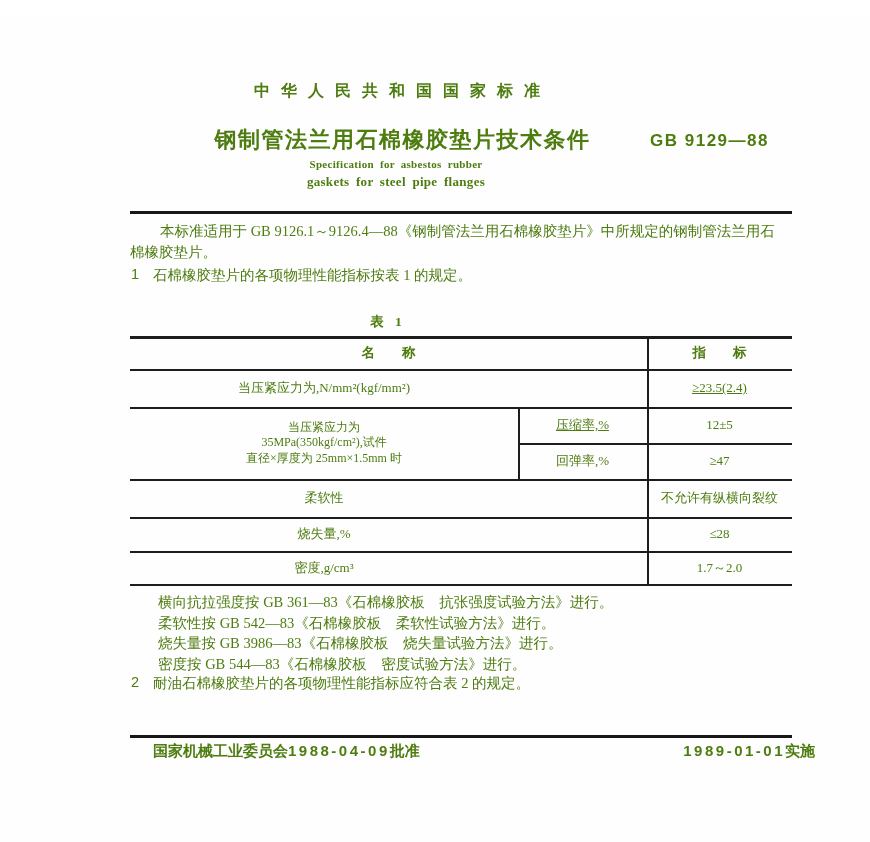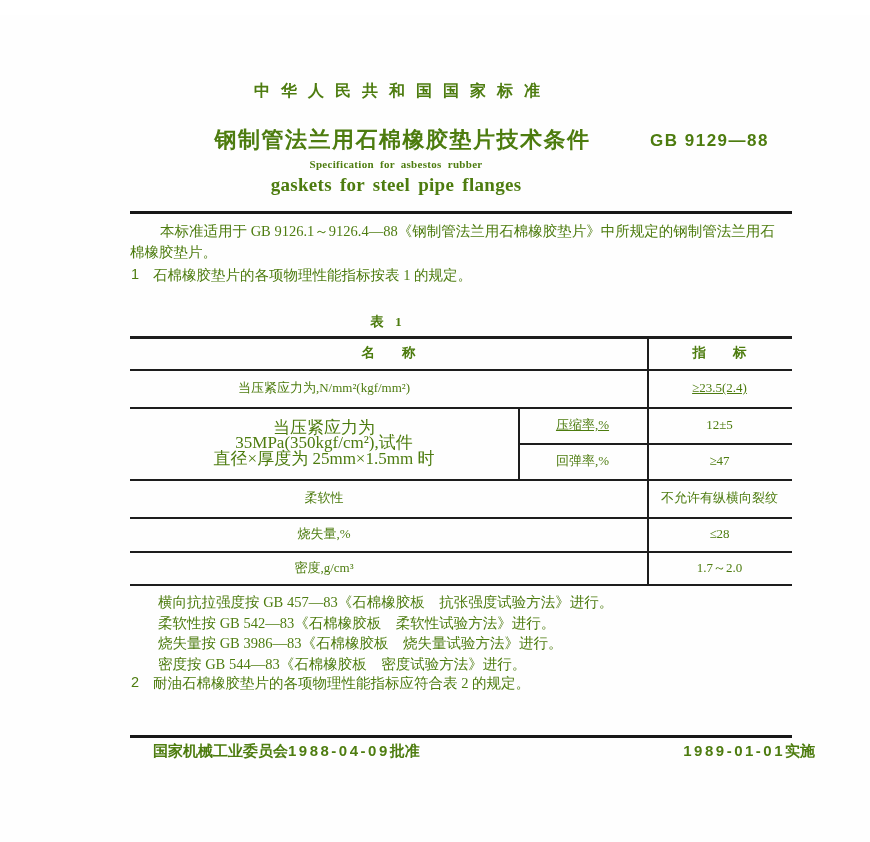--- a/index.html
+++ b/index.html
@@ -16,21 +16,21 @@
   .sans{font-family:"Liberation Sans", sans-serif;}
   .serif{font-family:"Liberation Serif", serif;}
   .bold{font-weight:700;}
   .center{text-align:center;}
 
   
   .nat-label{left:130px;top:66px;width:545px;font-size:16px;letter-spacing:11px;}
   .doc-title{left:130px;top:110px;width:545px;font-size:22px;letter-spacing:1.5px;}
   .gb-code{left:650px;top:116px;font-size:17px;letter-spacing:1.5px;}
   .en-line1{left:130px;top:143px;width:532px;font-size:11px;word-spacing:3px;letter-spacing:.3px;}
-  .en-line2{left:130px;top:159px;width:532px;font-size:19px;word-spacing:3px;letter-spacing:.3px;}
+  .en-line2{left:130px;top:159px;width:532px;font-size:13px;word-spacing:3px;letter-spacing:.3px;}
 
   .rule{background:#171717;}
   .rule-head{left:130px;top:196px;width:662px;height:2.5px;}
 
   
   .scope{left:130px;top:206px;width:662px;font-size:14.5px;line-height:21px;}
   .scope .indent{text-indent:30px;}
 
   .clause{left:131px;font-size:14.5px;display:flex;gap:14px;}
   .clause-1{top:251px;}
@@ -40,21 +40,21 @@
   .tbl-caption{left:130px;top:298px;width:516px;font-size:13.5px;letter-spacing:4px;}
 
   
   .tbl{left:130px;top:321px;width:662px;height:255px;font-size:13px;}
   .hline{position:absolute;background:#1d1d1d;height:1.5px;}
   .vline{position:absolute;background:#1d1d1d;width:1.5px;}
   .cell{
     position:absolute;display:flex;align-items:center;justify-content:center;
     text-align:center;line-height:16px;
   }
-  .cond{font-size:17px;line-height:15.5px;}
+  .cond{font-size:12px;line-height:15.5px;}
   .hdr{font-size:13.5px;font-weight:700;font-family:"Liberation Sans", sans-serif;}
 
   
   .methods{left:158px;top:577px;font-size:14.5px;line-height:20.5px;}
 
   
   .rule-foot{left:130px;top:720px;width:662px;height:2.5px;}
   .footer-row{
     left:130px;top:727px;width:662px;display:flex;justify-content:space-between;
     font-size:15px;font-weight:700;font-family:"Liberation Sans", sans-serif;padding-left:23px;
@@ -127,21 +127,21 @@
     <div class="cell" style="left:0;top:181px;width:388px;height:34px;">烧失量,%</div>
 
     <div class="cell" style="left:517px;top:143px;width:145px;height:38px;">不允许有纵横向裂纹</div>
     <div class="cell" style="left:517px;top:181px;width:145px;height:34px;">≤28</div>
 
     <div class="cell" style="left:0;top:215px;width:388px;height:33px;">密度,g/cm³</div>
     <div class="cell" style="left:517px;top:215px;width:145px;height:33px;">1.7～2.0</div>
   </div>
 
   <div class="abs methods">
-    <div>横向抗拉强度按 GB 457—83《石棉橡胶板　抗张强度试验方法》进行。</div>
+    <div>横向抗拉强度按 GB 361—83《石棉橡胶板　抗张强度试验方法》进行。</div>
     <div>柔软性按 GB 542—83《石棉橡胶板　柔软性试验方法》进行。</div>
     <div>烧失量按 GB 3986—83《石棉橡胶板　烧失量试验方法》进行。</div>
     <div>密度按 GB 544—83《石棉橡胶板　密度试验方法》进行。</div>
   </div>
 
   <div class="abs clause clause-2">
     <span class="num">2</span>
     <span>耐油石棉橡胶垫片的各项物理性能指标应符合表 2 的规定。</span>
   </div>
 

